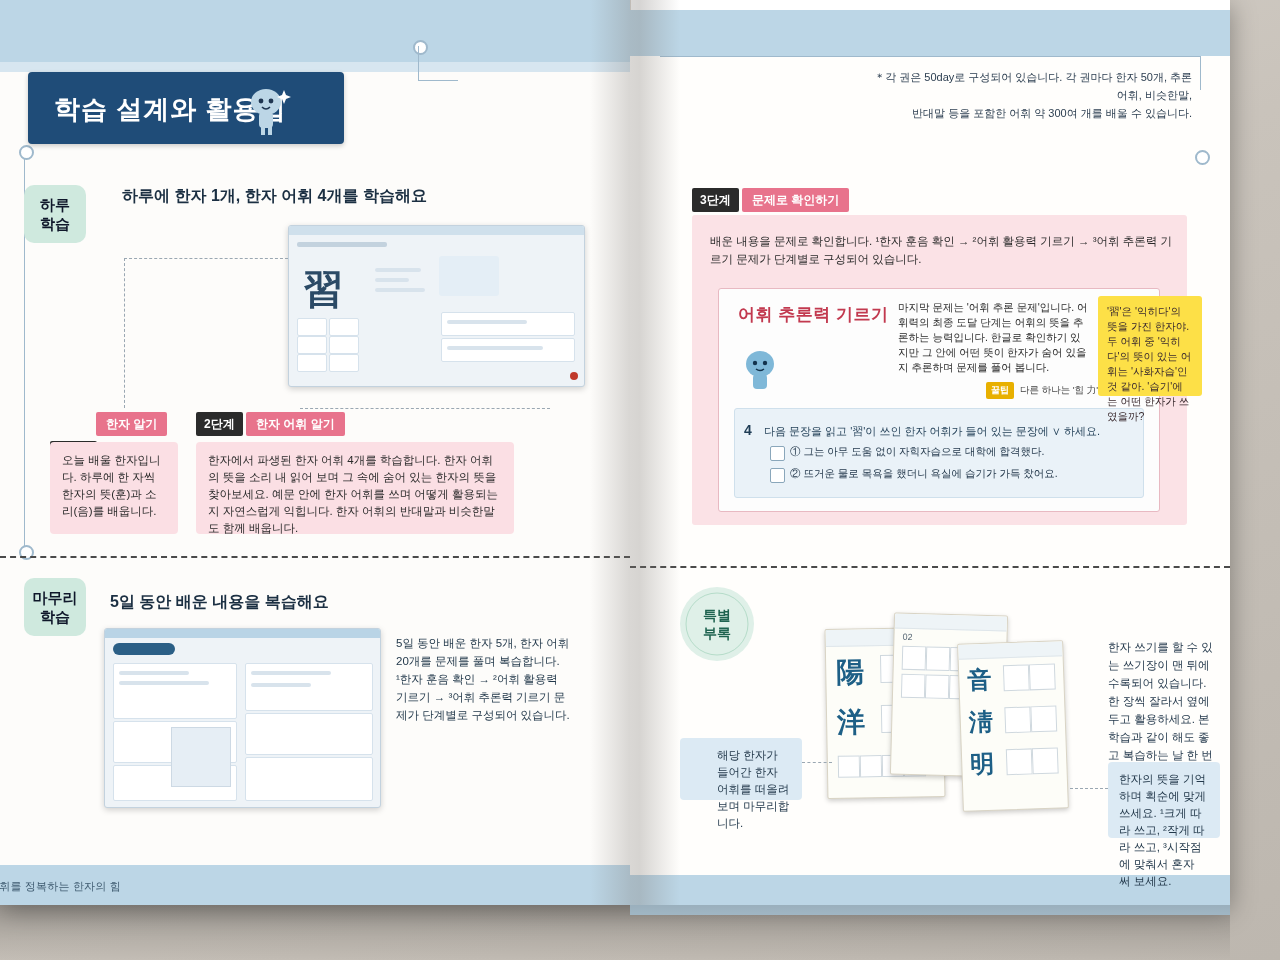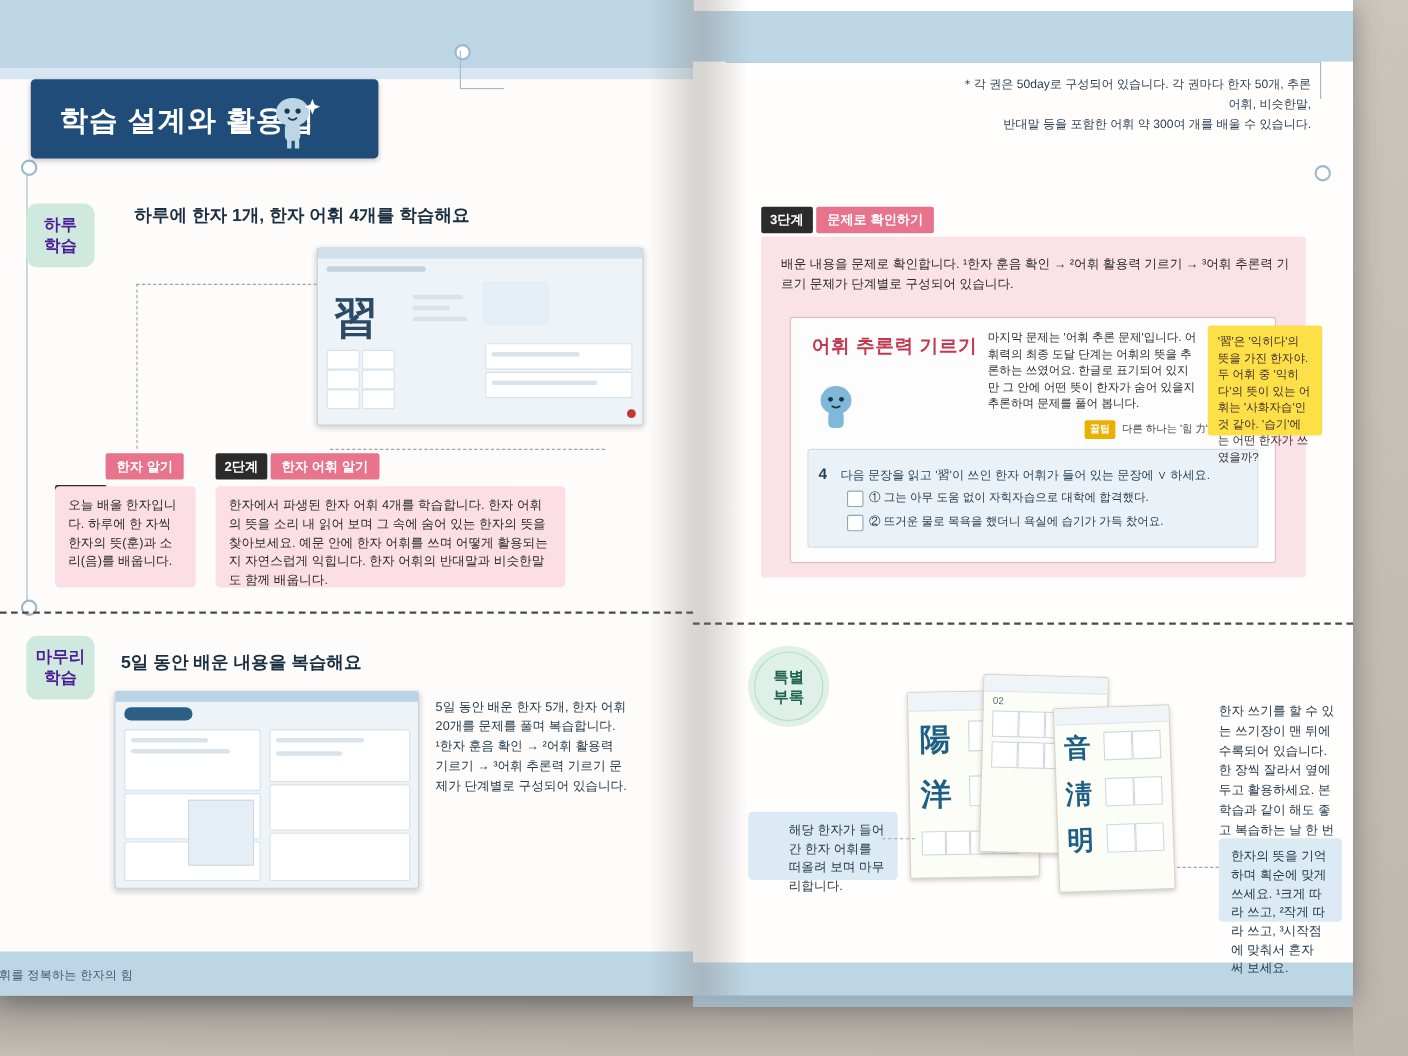--- a/index.html
+++ b/index.html
@@ -78,21 +78,21 @@
     background:#fff;border:2px solid #9fb9cc;
   }
   .frame-line{position:absolute;background:#9fb9cc;}
 
   
   .h-sub{
     position:absolute;font-size:16px;font-weight:bold;color:#1b2f42;
   }
   .tag-green{
     position:absolute;width:62px;height:58px;background:#cfe9de;border-radius:10px;
-    color:#4c1d95;font-size:15px;font-weight:bold;text-align:center;line-height:19px;
+    color:#0f172a;font-size:15px;font-weight:bold;text-align:center;line-height:19px;
     padding-top:10px;box-sizing:border-box;
   }
   .step-label{
     position:absolute;height:24px;display:flex;align-items:center;
     font-size:12px;font-weight:bold;color:#fff;background:#2b2b2b;padding:0 8px;border-radius:2px;
   }
   .step-label2{
     position:absolute;height:24px;display:flex;align-items:center;
     font-size:12px;font-weight:bold;color:#fff;background:#e8738c;padding:0 10px;border-radius:2px;
   }
@@ -263,21 +263,21 @@
 반대말 등을 포함한 어휘 약 300여 개를 배울 수 있습니다.</div>
 
       <div class="step-label" style="left:62px;top:178px;">3단계</div>
       <div class="step-label2" style="left:112px;top:178px;">문제로 확인하기</div>
 
       <div class="big-pink-panel" style="left:62px;top:205px;width:495px;height:310px;"></div>
       <div class="plain-note" style="left:80px;top:222px;width:470px;color:#2a2a2a;">배운 내용을 문제로 확인합니다. ¹한자 훈음 확인 → ²어휘 활용력 기르기 → ³어휘 추론력 기르기 문제가 단계별로 구성되어 있습니다.</div>
 
       <div class="inner-white" style="left:88px;top:278px;width:440px;height:222px;"></div>
       <div class="section-title-red" style="left:108px;top:293px;">어휘 추론력 기르기</div>
-      <div class="plain-note" style="left:268px;top:290px;width:192px;color:#2a2a2a;font-size:10.5px;line-height:15px;">마지막 문제는 '어휘 추론 문제'입니다. 어휘력의 최종 도달 단계는 어휘의 뜻을 추론하는 쓰였어요. 한글로 표기되어 있지만 그 안에 어떤 뜻이 한자가 숨어 있을지 추론하며 문제를 풀어 봅니다.</div>
+      <div class="plain-note" style="left:268px;top:290px;width:192px;color:#2a2a2a;font-size:10.5px;line-height:15px;">마지막 문제는 '어휘 추론 문제'입니다. 어휘력의 최종 도달 단계는 어휘의 뜻을 추론하는 능력입니다. 한글로 확인하기 있지만 그 안에 어떤 뜻이 한자가 숨어 있을지 추론하며 문제를 풀어 봅니다.</div>
 
       <svg style="position:absolute;left:104px;top:330px;width:52px;height:60px;" viewBox="0 0 52 60">
         <ellipse cx="26" cy="24" rx="14" ry="13" fill="#7fb8d8"></ellipse>
         <rect x="19" y="34" width="14" height="15" rx="4" fill="#7fb8d8"></rect>
         <circle cx="21" cy="23" r="2.2" fill="#13334d"></circle>
         <circle cx="31" cy="23" r="2.2" fill="#13334d"></circle>
         <path d="M22 29 q4 3 8 0" stroke="#13334d" stroke-width="1.5" fill="none"></path>
       </svg>
 
       <div style="position:absolute;left:356px;top:372px;display:flex;align-items:center;gap:6px;">
@@ -342,21 +342,21 @@
         <div class="grid-cell" style="left:44px;top:22px;width:24px;height:24px;"></div>
         <div class="grid-cell" style="left:70px;top:22px;width:24px;height:24px;"></div>
         <div class="grid-cell" style="left:44px;top:64px;width:24px;height:24px;"></div>
         <div class="grid-cell" style="left:70px;top:64px;width:24px;height:24px;"></div>
         <div class="grid-cell" style="left:44px;top:106px;width:24px;height:24px;"></div>
         <div class="grid-cell" style="left:70px;top:106px;width:24px;height:24px;"></div>
       </div>
 
       <div class="plain-note" style="left:478px;top:628px;width:110px;color:#24394c;">한자 쓰기를 할 수 있는 쓰기장이 맨 뒤에 수록되어 있습니다. 한 장씩 잘라서 옆에 두고 활용하세요. 본 학습과 같이 해도 좋고 복습하는 날 한 번에 해도 좋아요.</div>
 
-      <div class="blue-note" style="left:50px;top:728px;width:136px;height:62px;padding-left:37px;">해당 한자가 들어간 한자 어휘를 떠올려 보며 마무리합니다.</div>
+      <div class="blue-note" style="left:50px;top:728px;width:122px;height:62px;padding-left:37px;">해당 한자가 들어간 한자 어휘를 떠올려 보며 마무리합니다.</div>
       <div class="blue-note" style="left:478px;top:752px;width:112px;height:76px;">한자의 뜻을 기억하며 획순에 맞게 쓰세요. ¹크게 따라 쓰고, ²작게 따라 쓰고, ³시작점에 맞춰서 혼자 써 보세요.</div>
 
       <div class="conn" style="left:172px;top:752px;width:30px;"></div>
       <div class="conn" style="left:440px;top:778px;width:38px;"></div>
     </div>
 
     <div class="gutter"></div>
   </div>
   <div class="page-shadow-bottom"></div>
 </div>

